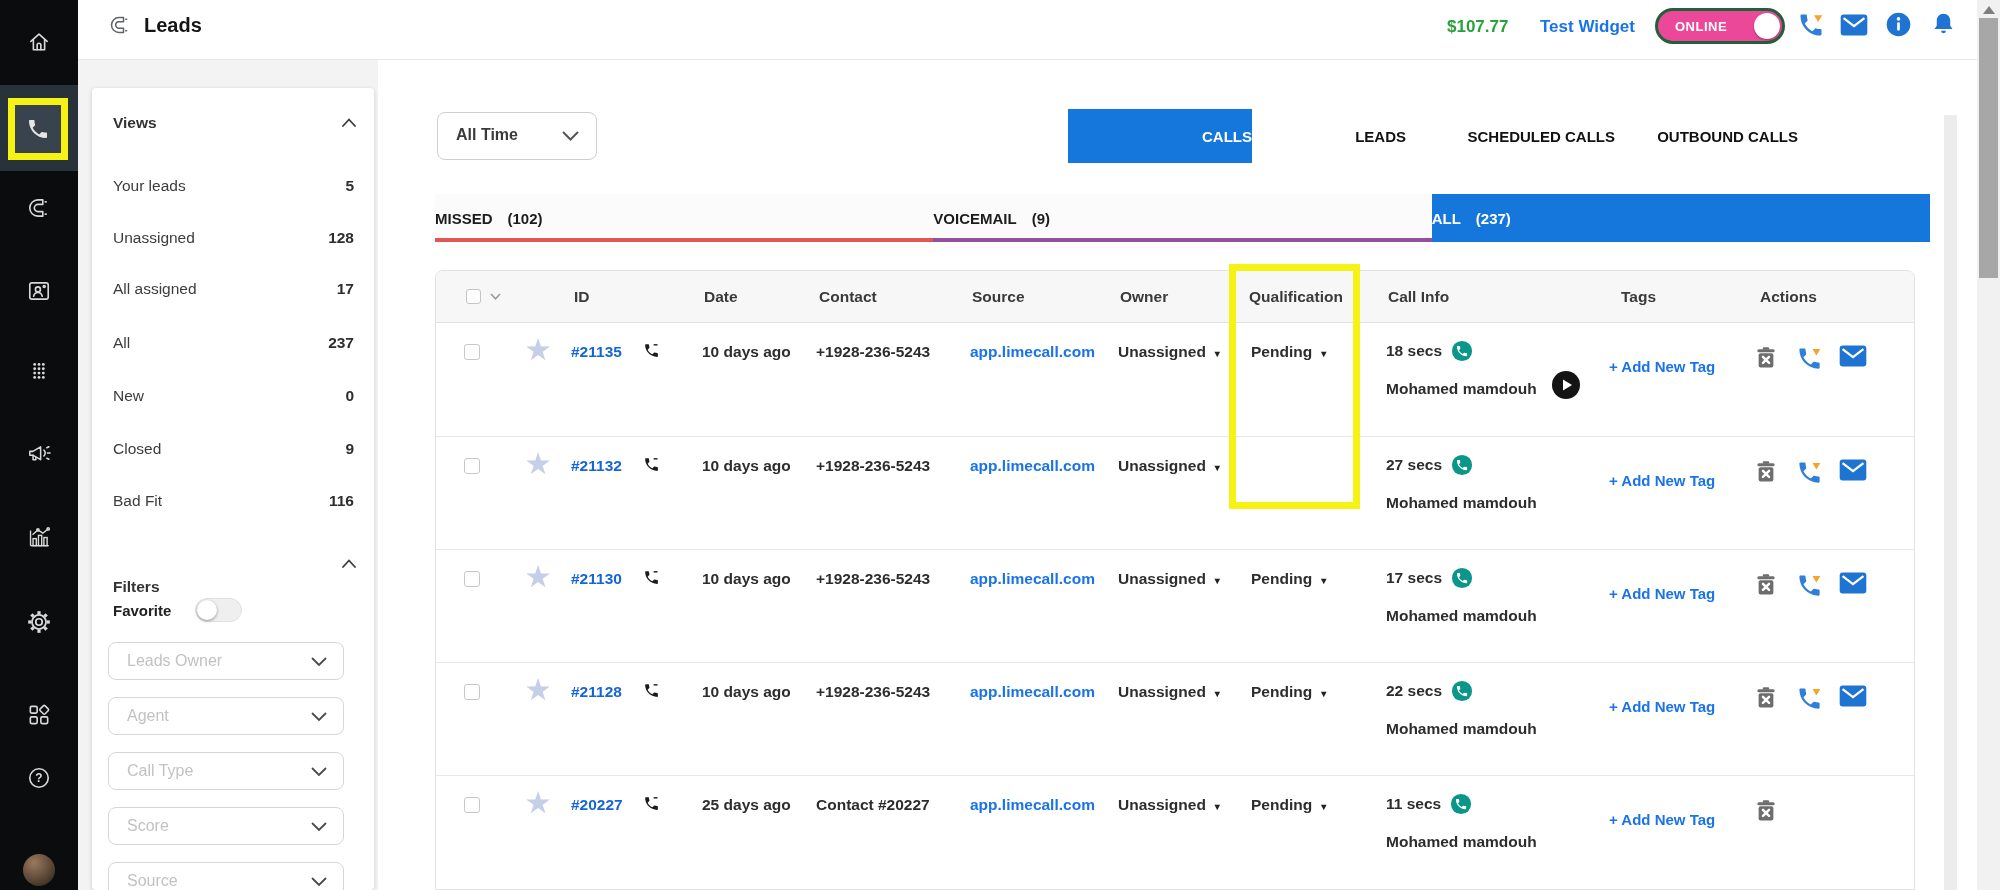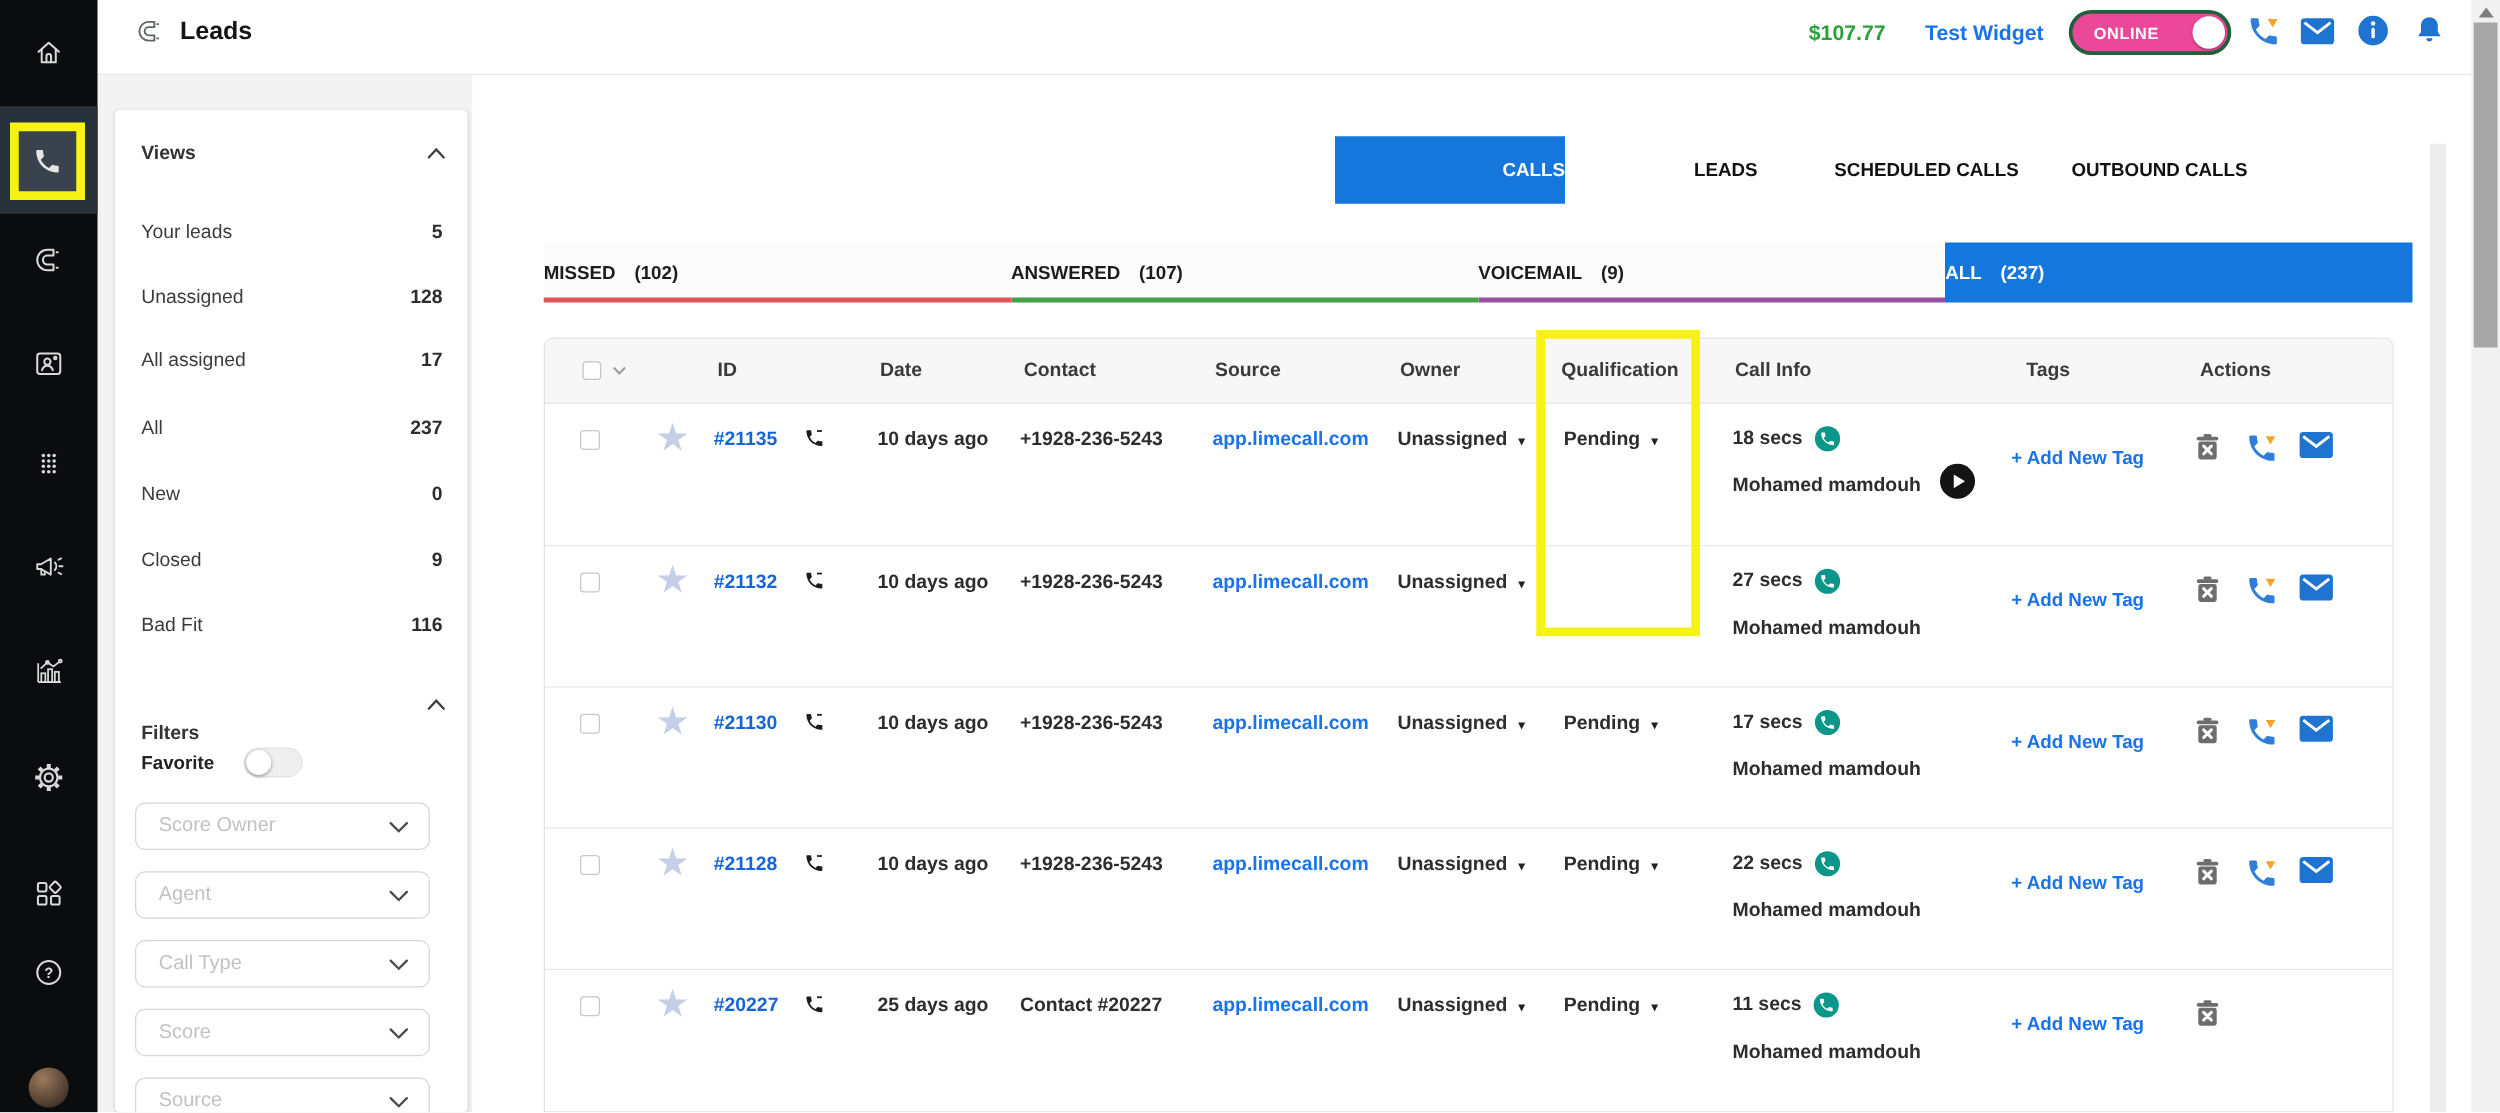--- a/index.html
+++ b/index.html
@@ -298,21 +298,21 @@
           </svg>
       </span>
       <div id="favorite-row">
         <span id="favorite-label">Favorite</span>
         <span id="favorite-toggle">
             <span id="favorite-knob"></span>
           </span>
       </div>
       <div id="filter-list">
     <div class="fd" style="top: 554px;">
-      <span class="fd-ph">Score Owner</span>
+      <span class="fd-ph">Leads Owner</span>
       <span class="fd-ch">
         <svg width="16" height="10" viewBox="0 0 16 10" fill="none" stroke="#4a4a4a" stroke-width="1.8" stroke-linecap="round">
                 <polyline points="1.5,1.5 8,8 14.5,1.5"></polyline>
               </svg>
       </span>
     </div>
 
     <div class="fd" style="top: 609px;">
       <span class="fd-ph">Agent</span>
       <span class="fd-ch">
@@ -347,20 +347,28 @@
                 <polyline points="1.5,1.5 8,8 14.5,1.5"></polyline>
               </svg>
       </span>
     </div>
   </div>
     </div>
   </section>
 
   <div id="content-bg"></div>
 
+  <div id="time-filter">
+    <span id="time-filter-label">All Time</span>
+    <span id="time-filter-ch">
+      <svg width="17" height="10" viewBox="0 0 17 10" fill="none" stroke="#555" stroke-width="2" stroke-linecap="round">
+          <polyline points="1.5,1.5 8.5,8.5 15.5,1.5"></polyline>
+        </svg>
+    </span>
+  </div>
 
   <div id="main-tabs">
     <div class="tab active" style="left: 1068px; width: 184px;">
         <span class="tab-label">CALLS</span>
       </div>
 
     <div class="tab" style="left: 1286px; width: 120px;">
         <span class="tab-label">LEADS</span>
       </div>
 
@@ -372,25 +380,20 @@
         <span class="tab-label">OUTBOUND CALLS</span>
       </div>
   </div>
   <div id="subtabs">
     <div class="subtab">
       <span class="st-label">MISSED</span>
       <span class="st-count">(102)</span>
       <span class="st-line" style="background: rgb(224, 85, 85);"></span>
     </div>
 
-    <div class="subtab">
-      <span class="st-label">ANSWERED</span>
-      <span class="st-count">(107)</span>
-      <span class="st-line" style="background: rgb(70, 162, 74);"></span>
-    </div>
 
     <div class="subtab">
       <span class="st-label">VOICEMAIL</span>
       <span class="st-count">(9)</span>
       <span class="st-line" style="background: rgb(148, 80, 156);"></span>
     </div>
 
     <div class="subtab active" style="background: rgb(21, 119, 220);">
       <span class="st-label">ALL</span>
       <span class="st-count">(237)</span>

